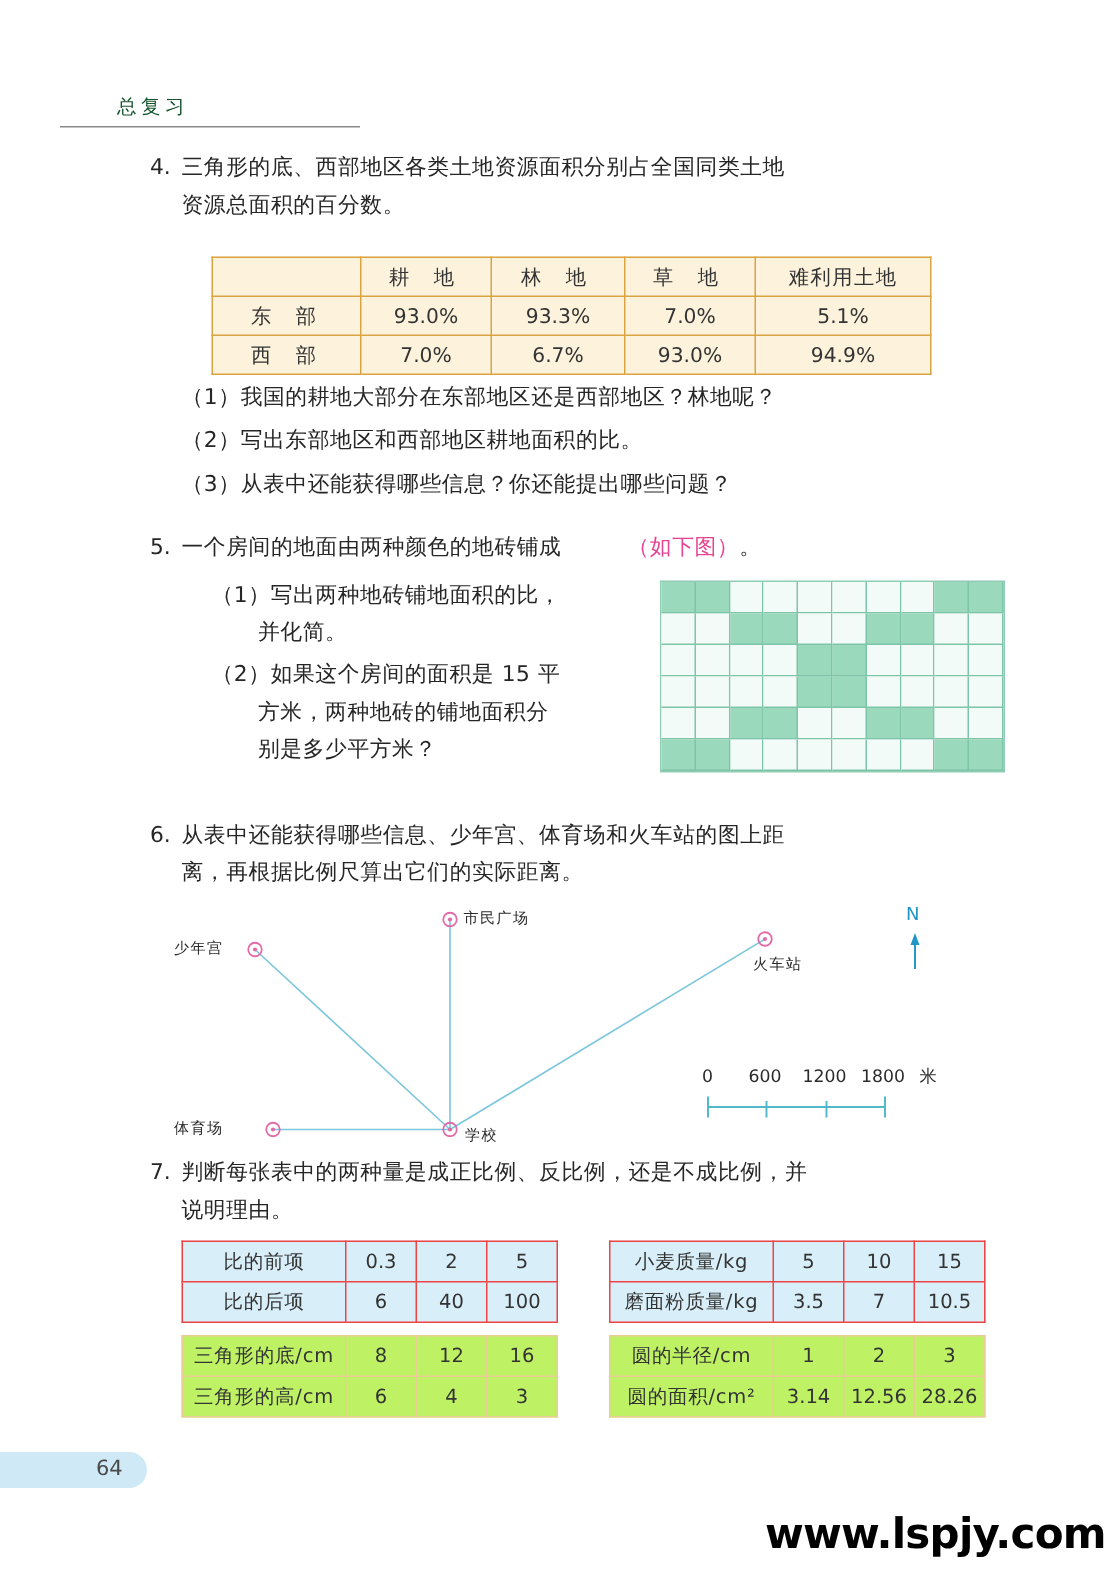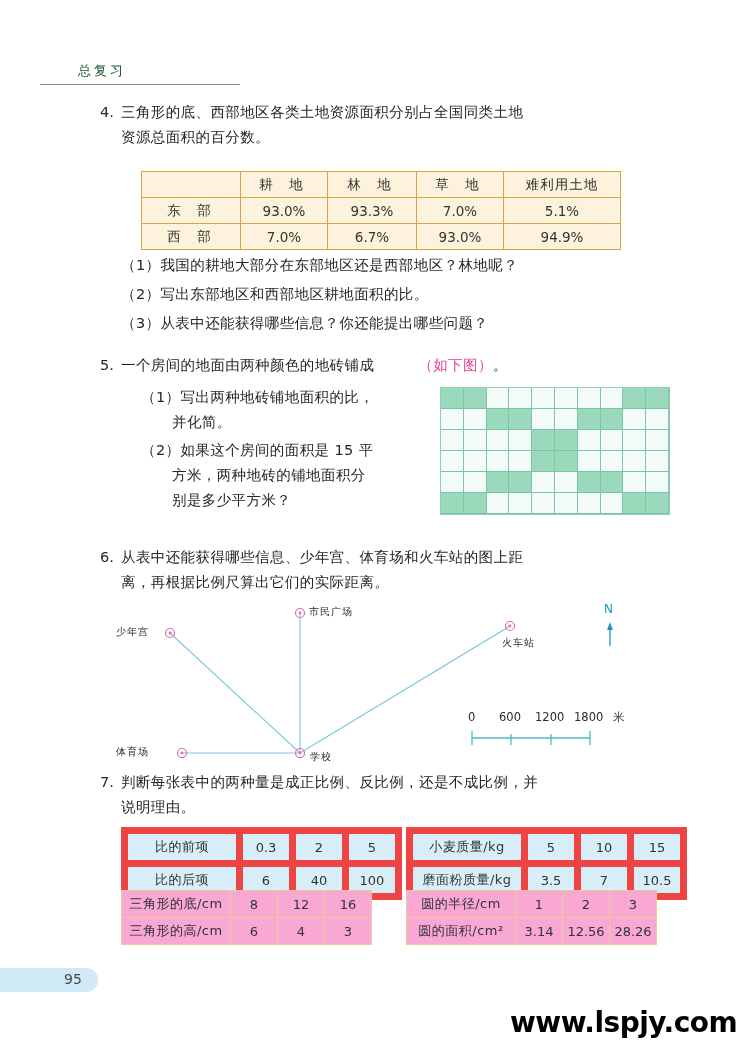--- a/index.html
+++ b/index.html
@@ -49,22 +49,22 @@
   .map { position:absolute; left:110px; top:598px; width:540px; height:160px; }
   .map .lab { position:absolute; font-size:10px; color:#2b2b2b; white-space:nowrap; letter-spacing:1px;}
   .map .labN { position:absolute; font-size:12px; color:#2196c4; }
   .map .sclab { position:absolute; font-size:11.5px; color:#2b2b2b; white-space:nowrap; }
   
   .st { position:absolute; border-collapse:collapse; font-size:13px; }
   .st td { text-align:center; height:24px; color:#333; }
   .st .nm { width:106px; letter-spacing:0.5px; }
   .st .v { width:44px; }
   .blue  { background:#d8eef9; }
-  .blue td { border:7px solid #ef4444; }
-  .cream { background:#f9a8d4; }
+  .blue td { border:1px solid #ef4444; }
+  .cream { background:#bef264; }
   .cream td { border:1px solid #e9cd95; }
   
   .pagebox { position:absolute; left:-26px; top:968px; width:124px; height:24px;
              background:#cfe9f7; border-radius:12px; }
   .pagenum { position:absolute; left:64px; top:971px; font-size:14px; color:#4a4a4a; }
   .wm { position:absolute; left:510px; top:1006px; font-size:28px; font-weight:bold;
         color:#000000; letter-spacing:-0.5px;
         font-family:"DejaVu Sans","Liberation Sans",sans-serif; }
 </style>
 </head>
@@ -296,14 +296,14 @@
   <tr>
     <td class="nm">圆的面积/cm²</td>
     <td class="v">3.14</td>
     <td class="v">12.56</td>
     <td class="v">28.26</td>
   </tr>
 </tbody>
   </table>
 
 <div class="pagebox"></div>
-<div class="pagenum">95</div>
+<div class="pagenum">64</div>
 <div class="wm">www.lspjy.com</div>
 
 </body></html>

